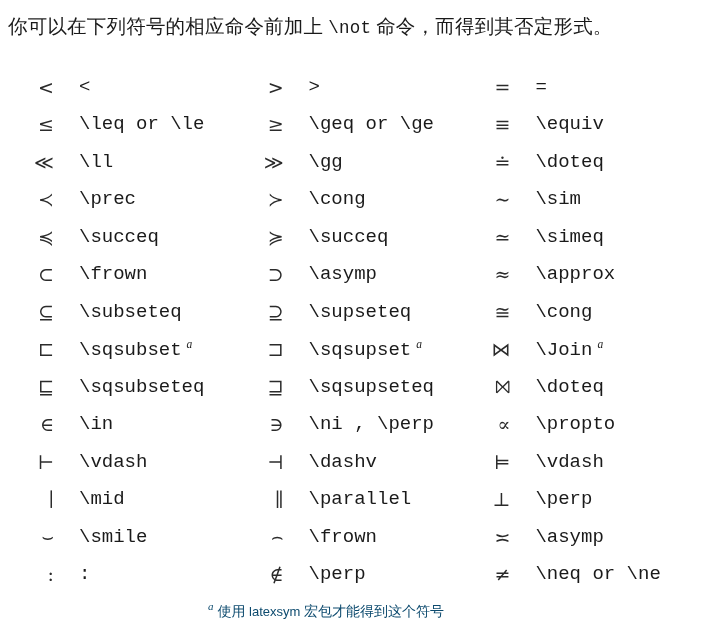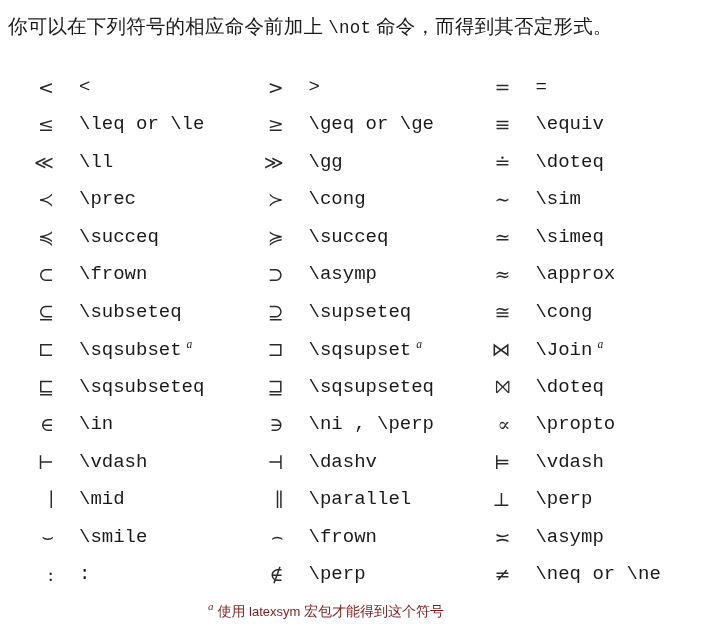--- a/index.html
+++ b/index.html
@@ -81,21 +81,21 @@
   .col-c-pad  { width: 176px; }
 
   
   #footnote {
     position: absolute;
     left: 0;
     top: 600px;
     width: 652px;
     text-align: center;
     font-size: 14px;
-    color: #7f1d1d;
+    color: #0c4a6e;
     white-space: nowrap;
   }
   #footnote .fn-mark {
     font-style: italic;
     font-size: 11px;
     vertical-align: super;
     margin-right: 4px;
   }
   #footnote .mono-frag {
     font-family: "Liberation Sans", "DejaVu Sans", sans-serif;

